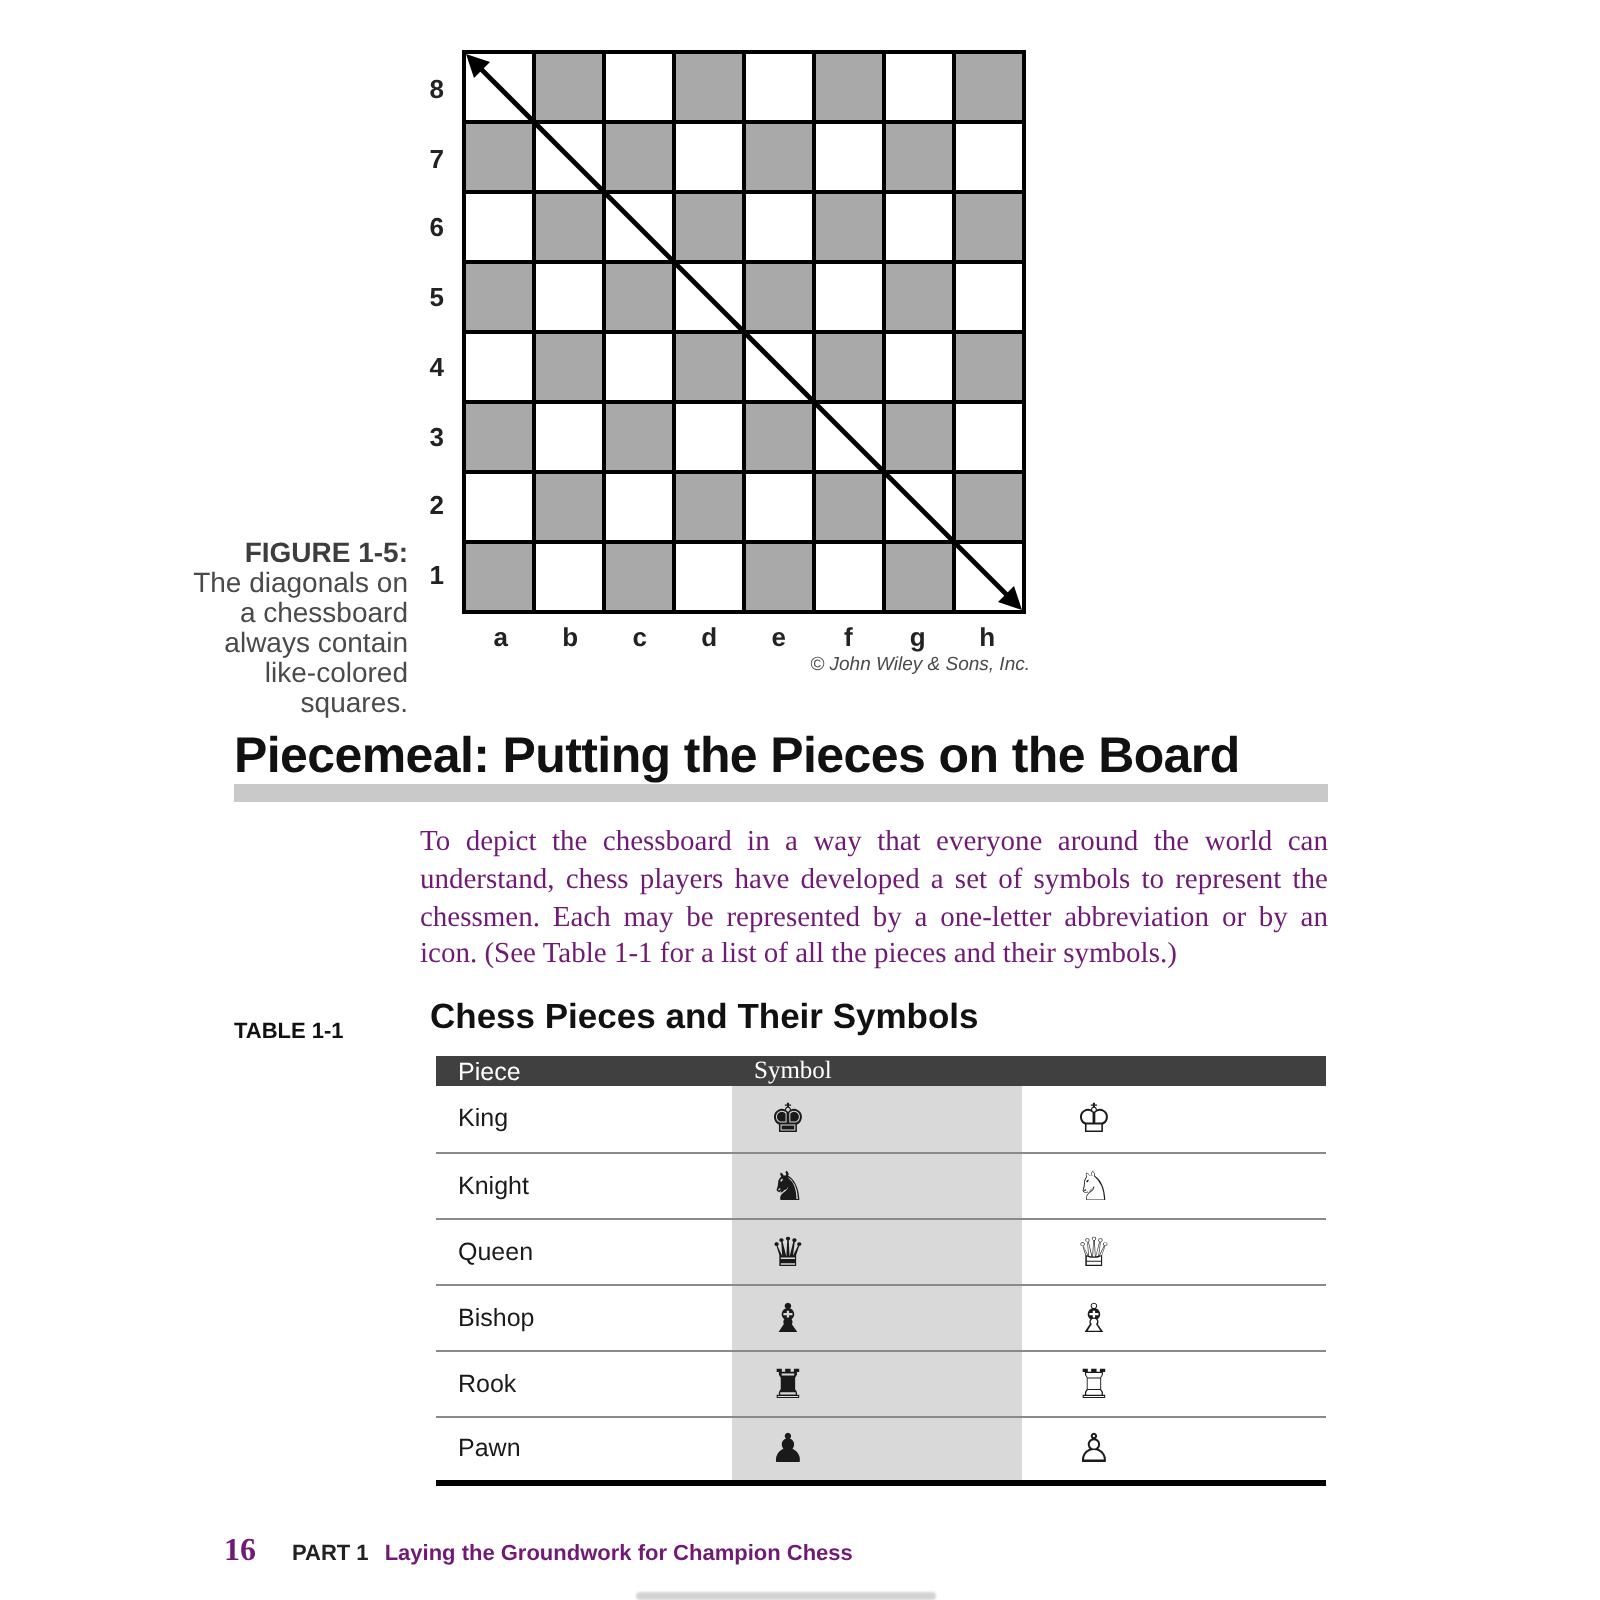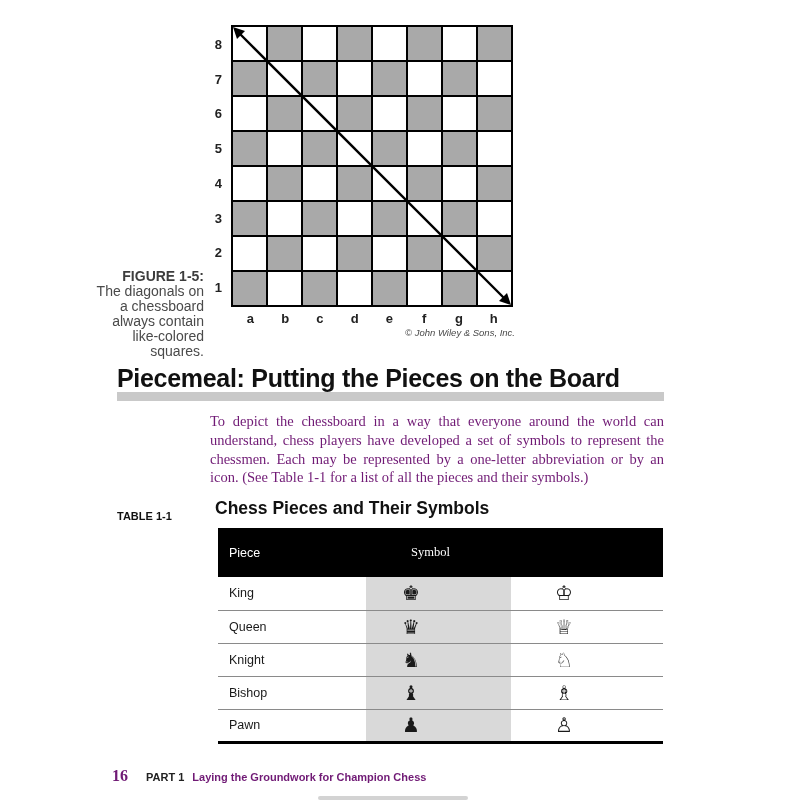--- a/index.html
+++ b/index.html
@@ -36,22 +36,22 @@
   
   .body-par{position:absolute;left:210px;top:412px;width:454px;margin:0;
             font-family:"Liberation Serif",serif;font-size:14.5px;line-height:18.8px;
             text-align:justify;color:#701a75;}
 
   
   .table-label{position:absolute;left:117px;top:510px;font-size:11px;font-weight:700;color:#111;}
   .table-title{position:absolute;left:215px;top:498px;margin:0;font-size:17.5px;font-weight:700;color:#111;}
   .piece-table{position:absolute;left:218px;top:528px;width:445px;border-collapse:collapse;
                border-bottom:3px solid #000;font-size:12.5px;}
-  .piece-table thead th{background:#000000;color:#fff;font-weight:400;font-size:12.5px;
-                        height:14px;padding:17px;}
+  .piece-table thead th{background:#404040;color:#fff;font-weight:400;font-size:12.5px;
+                        height:14px;padding:0;}
   .piece-table thead th.h-piece{text-align:left;padding-left:11px;width:148px;}
   .piece-table thead th.h-symbol{text-align:left;font-family:Liberation Serif, serif;}
   .piece-table tbody tr{height:33px;
       background-image:linear-gradient(to right,transparent 148px,#d9d9d9 148px,#d9d9d9 293px,transparent 293px);}
   .piece-table tbody tr + tr td{border-top:1px solid #8a8a8a;}
   .piece-table td{padding:0;vertical-align:middle;}
   .piece-table td.c-piece{padding-left:11px;color:#1a1a1a;}
   .piece-table td.c-black,.piece-table td.c-white{font-family:"DejaVu Sans",sans-serif;
       font-size:20px;line-height:1;}
   .piece-table td.c-black{padding-left:8px;width:145px;}
@@ -196,33 +196,38 @@
         <th class="h-symbol" colspan="2">Symbol</th>
       </tr>
     </thead>
     <tbody id="piece-rows">
         <tr>
           <td class="c-piece">King</td>
           <td class="c-black">♚</td>
           <td class="c-white">♔</td>
         </tr>
         <tr>
+          <td class="c-piece">Knight</td>
+          <td class="c-black">♞</td>
+          <td class="c-white">♘</td>
+        </tr>
+        <tr>
           <td class="c-piece">Queen</td>
           <td class="c-black">♛</td>
           <td class="c-white">♕</td>
         </tr>
         <tr>
-          <td class="c-piece">Knight</td>
-          <td class="c-black">♞</td>
-          <td class="c-white">♘</td>
-        </tr>
-        <tr>
           <td class="c-piece">Bishop</td>
           <td class="c-black">♝</td>
           <td class="c-white">♗</td>
+        </tr>
+        <tr>
+          <td class="c-piece">Rook</td>
+          <td class="c-black">♜</td>
+          <td class="c-white">♖</td>
         </tr>
         <tr>
           <td class="c-piece">Pawn</td>
           <td class="c-black">♟</td>
           <td class="c-white">♙</td>
         </tr>
       </tbody>
   </table>
 
   <div class="footer">

